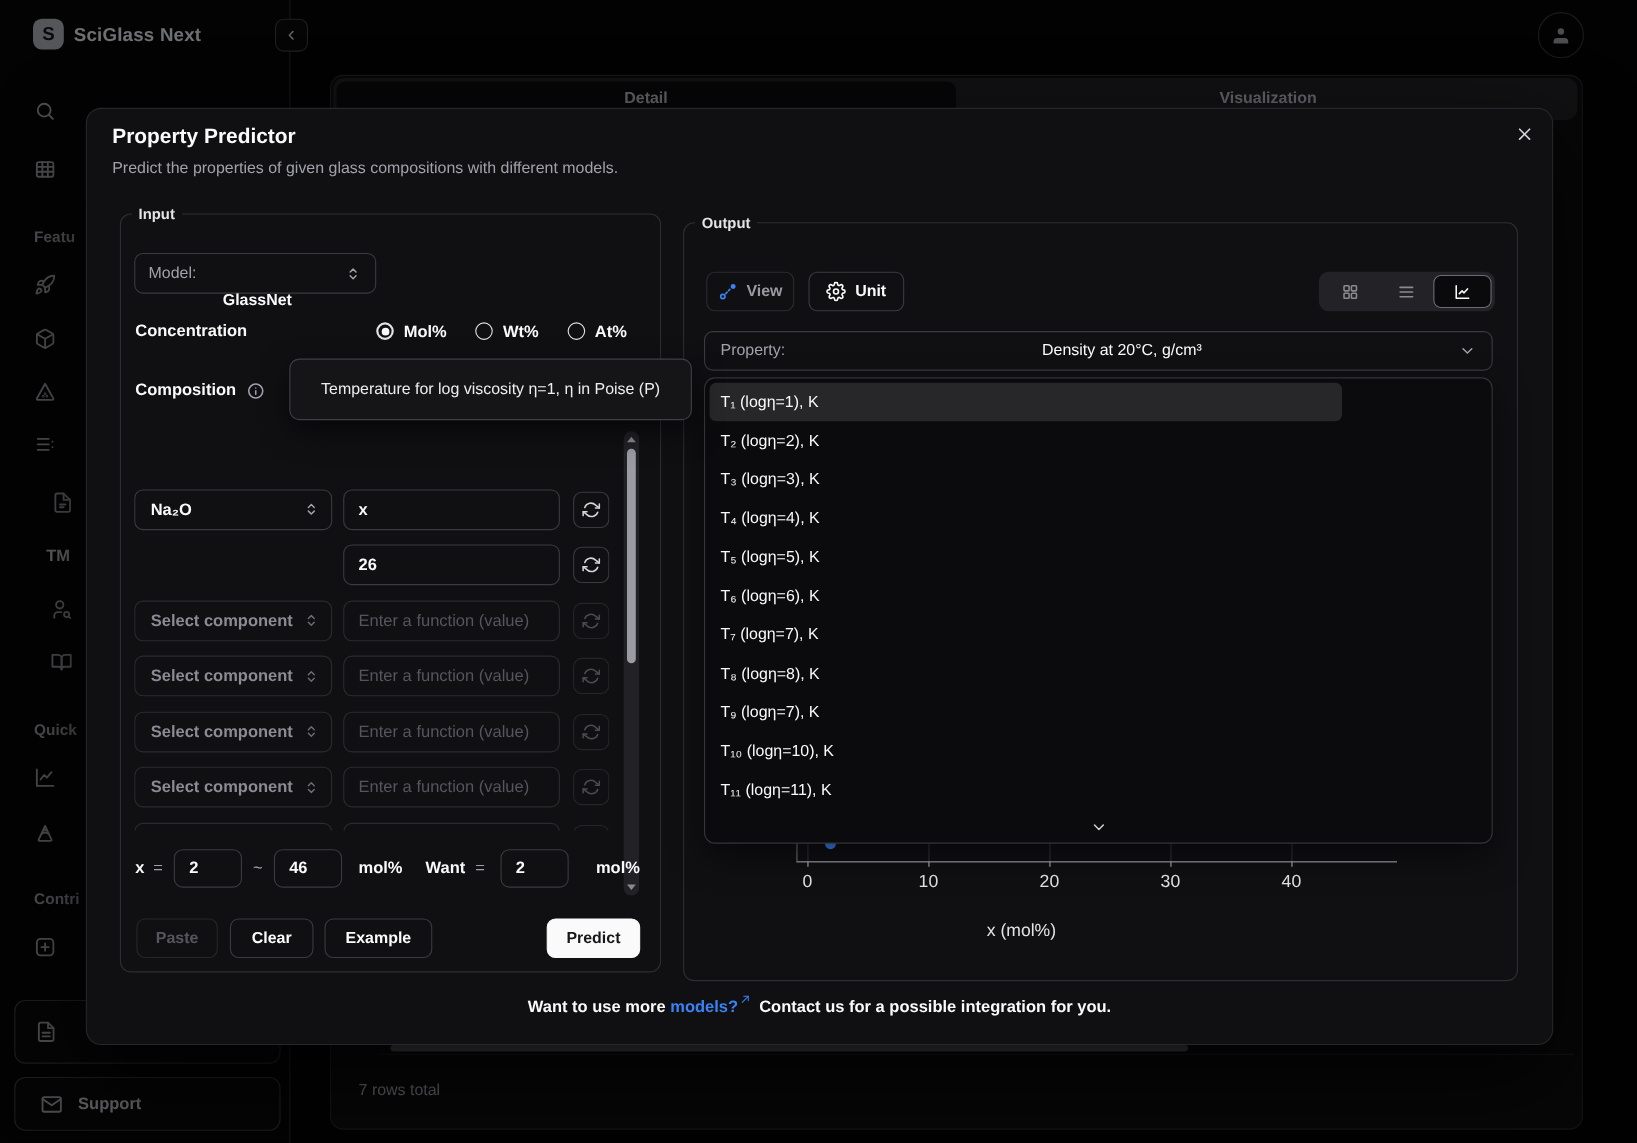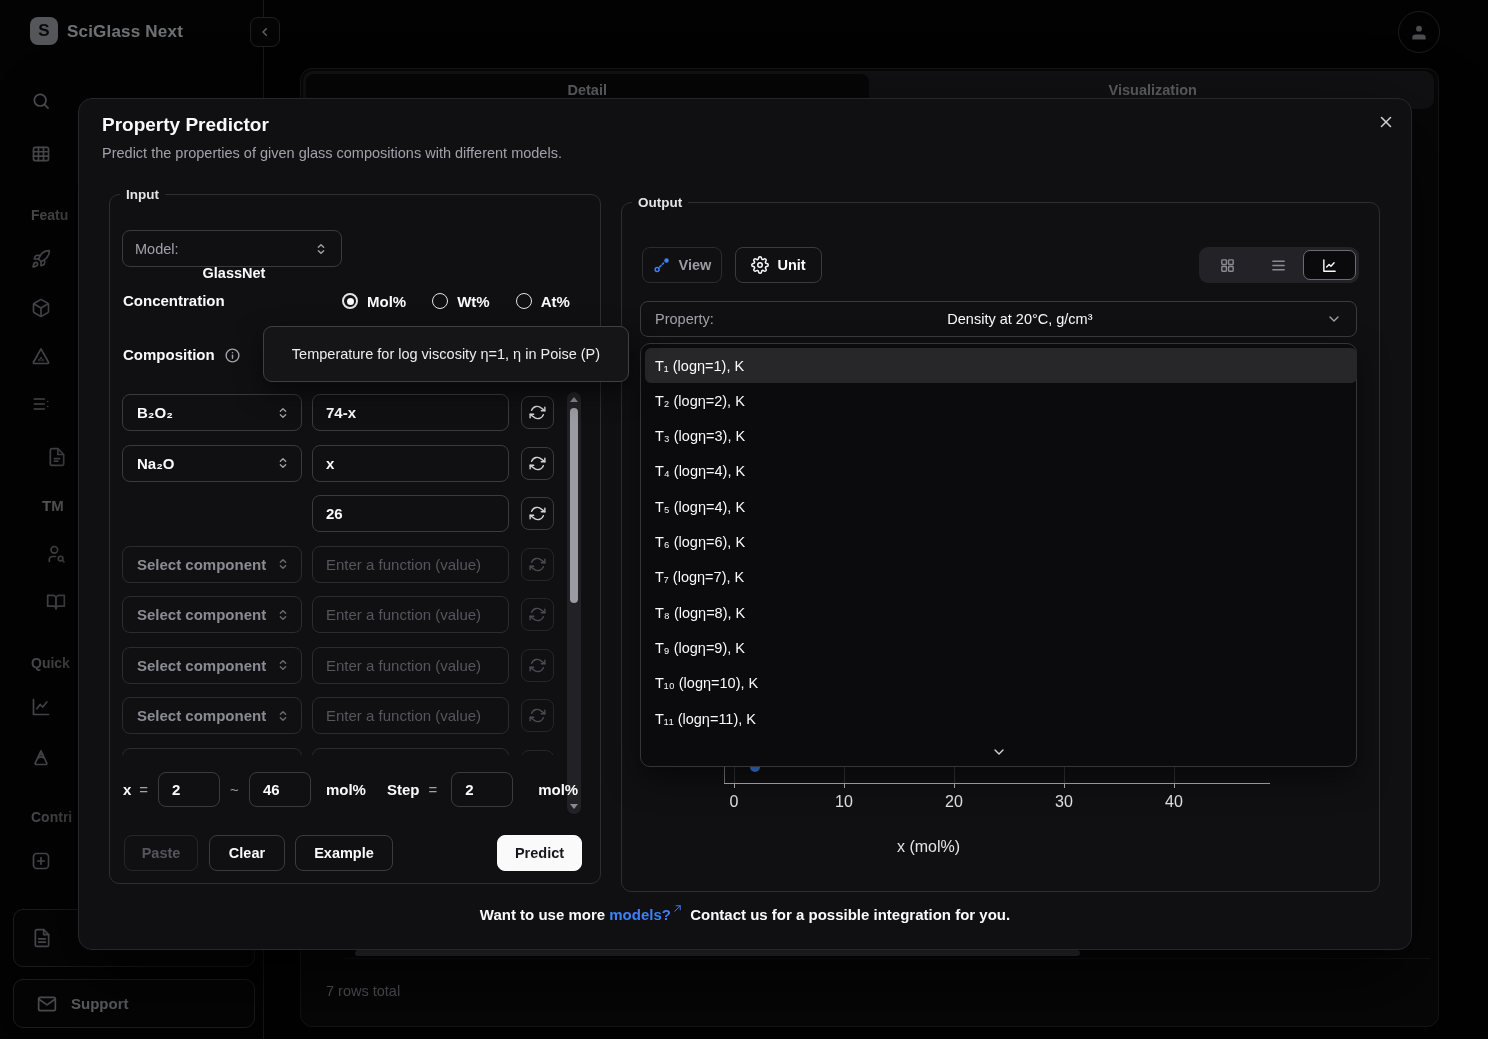--- a/index.html
+++ b/index.html
@@ -114,21 +114,21 @@
   .chart-grid{position:absolute;width:1px;background:#35353b;}
   .chart-axis{left:102px;top:573px;width:546px;height:1px;background:#b9b9c0;}
   .chart-left{left:102px;top:520px;width:1px;height:53px;background:#7a7a82;}
   .chart-tickmark{position:absolute;top:573px;width:1px;height:5px;background:#b9b9c0;}
   .chart-ticklabel{position:absolute;top:583px;width:40px;text-align:center;font-size:16px;color:#e4e4e7;}
   .chart-dot{left:128px;top:552px;width:10px;height:10px;border-radius:50%;background:#3b82f6;}
   .chart-xlabel{left:275px;top:628px;width:200px;text-align:left;font-size:16px;color:#e4e4e7;}
 
   .dd-panel{left:18px;top:133px;width:717px;height:424px;background:#0b0b0d;border:1px solid #34343a;
             border-radius:10px;box-sizing:border-box;box-shadow:0 12px 30px rgba(0,0,0,.5);}
-  .dd-item{position:absolute;left:4px;width:712px;height:35px;display:flex;align-items:center;
+  .dd-item{position:absolute;left:4px;width:575px;height:35px;display:flex;align-items:center;
            padding:0 10px;box-sizing:border-box;font-size:14.5px;color:#fafafa;border-radius:6px;}
   .dd-item.hl{background:#27272a;}
   .dd-more{position:absolute;left:347px;bottom:6px;width:22px;height:16px;display:flex;align-items:center;justify-content:center;color:#d4d4d8;}
 
   .tooltip{left:184px;top:227px;width:366px;height:56px;background:#151517;border:1px solid #3f3f46;border-radius:9px;
            box-sizing:border-box;display:flex;align-items:center;justify-content:center;font-size:14.5px;color:#ededf0;
            box-shadow:0 10px 26px rgba(0,0,0,.55);z-index:5;}
 
   .m-footer{left:0;top:804px;width:1332px;text-align:center;font-size:15px;font-weight:bold;color:#fafafa;}
   .m-footer .link{color:#3b82f6;}
@@ -330,41 +330,20 @@
       <div class="abs comp-label">Composition</div>
       <span class="abs icon info-ic">
           <svg width="17" height="17" viewBox="0 0 24 24" fill="none" stroke="currentColor" stroke-width="2" stroke-linecap="round" stroke-linejoin="round">
             <circle cx="12" cy="12" r="9"></circle>
             <line x1="12" y1="16" x2="12" y2="11.5"></line>
             <line x1="12" y1="8" x2="12.01" y2="8"></line>
           </svg>
         </span>
 
       <div class="abs rows-viewport" id="comp-rows">
-          <div class="crow" style="top: 2px;">
-            <div class="comp-box">
-              <span class="cname">B₂O₂</span>
-              <span class="icon" style="color: rgb(161, 161, 170);">
-                <svg width="16" height="16" viewBox="0 0 24 24" fill="none" stroke="currentColor" stroke-width="2" stroke-linecap="round" stroke-linejoin="round">
-                  <polyline points="8 14.5 12 18.5 16 14.5"></polyline>
-                  <polyline points="8 9.5 12 5.5 16 9.5"></polyline>
-                </svg>
-              </span>
-            </div>
-            <div class="val-box">74-x</div>
-            <div class="rf-btn">
-              <span class="icon">
-                <svg width="17" height="17" viewBox="0 0 24 24" fill="none" stroke="currentColor" stroke-width="2" stroke-linecap="round" stroke-linejoin="round">
-                  <polyline points="22.4 4.6 22.4 9.6 17.4 9.6"></polyline>
-                  <polyline points="1.6 19.4 1.6 14.4 6.6 14.4"></polyline>
-                  <path d="M3.7 9a8.4 8.4 0 0 1 13.9-3.1l4.8 3.7M1.6 14.4l4.8 3.7A8.4 8.4 0 0 0 20.3 15"></path>
-                </svg>
-              </span>
-            </div>
-          </div>
           <div class="crow" style="top: 52.5px;">
             <div class="comp-box">
               <span class="cname">Na₂O</span>
               <span class="icon" style="color: rgb(161, 161, 170);">
                 <svg width="16" height="16" viewBox="0 0 24 24" fill="none" stroke="currentColor" stroke-width="2" stroke-linecap="round" stroke-linejoin="round">
                   <polyline points="8 14.5 12 18.5 16 14.5"></polyline>
                   <polyline points="8 9.5 12 5.5 16 9.5"></polyline>
                 </svg>
               </span>
             </div>
@@ -488,21 +467,21 @@
         <div class="vs-arrow vs-down"></div>
       </div>
 
       <div class="abs range-row">
         <span class="b">x</span>
         <span class="g" style="margin:0 10px 0 8px">=</span>
         <span class="mini-input">2</span>
         <span class="g" style="margin:0 10px">~</span>
         <span class="mini-input">46</span>
         <span class="b" style="margin-left:15px">mol%</span>
-        <span class="b" style="margin-left:21px">Step</span>
+        <span class="b" style="margin-left:21px">Want</span>
         <span class="g" style="margin:0 14px 0 9px">=</span>
         <span class="mini-input">2</span>
         <span class="b" style="margin-left:25px">mol%</span>
       </div>
 
       <div class="btn btn-paste">Paste</div>
       <div class="btn btn-clear">Clear</div>
       <div class="btn btn-example">Example</div>
       <div class="btn btn-predict">Predict</div>
     </fieldset>
@@ -596,25 +575,25 @@
             <span class="icon">
               <svg width="16" height="16" viewBox="0 0 24 24" fill="none" stroke="currentColor" stroke-width="2" stroke-linecap="round" stroke-linejoin="round">
                 <polyline points="6 9 12 15 18 9"></polyline>
               </svg>
             </span>
           </div>
       <div class="dd-item hl" style="top: 4px;">T₁ (logη=1), K</div>
           <div class="dd-item" style="top: 39.3px;">T₂ (logη=2), K</div>
           <div class="dd-item" style="top: 74.6px;">T₃ (logη=3), K</div>
           <div class="dd-item" style="top: 109.9px;">T₄ (logη=4), K</div>
-          <div class="dd-item" style="top: 145.2px;">T₅ (logη=4), K</div>
+          <div class="dd-item" style="top: 145.2px;">T₅ (logη=5), K</div>
           <div class="dd-item" style="top: 180.5px;">T₆ (logη=6), K</div>
           <div class="dd-item" style="top: 215.8px;">T₇ (logη=7), K</div>
           <div class="dd-item" style="top: 251.1px;">T₈ (logη=8), K</div>
-          <div class="dd-item" style="top: 286.4px;">T₉ (logη=9), K</div>
+          <div class="dd-item" style="top: 286.4px;">T₉ (logη=7), K</div>
           <div class="dd-item" style="top: 321.7px;">T₁₀ (logη=10), K</div>
           <div class="dd-item" style="top: 357px;">T₁₁ (logη=11), K</div>
         </div>
     </fieldset>
 
     <div class="abs tooltip">Temperature for log viscosity η=1, η in Poise (P)</div>
 
     <div class="abs m-footer">
       <span>Want to use more </span><span class="link">models?</span><span class="ext icon">
           <svg width="11" height="11" viewBox="0 0 24 24" fill="none" stroke="currentColor" stroke-width="2" stroke-linecap="round" stroke-linejoin="round">

